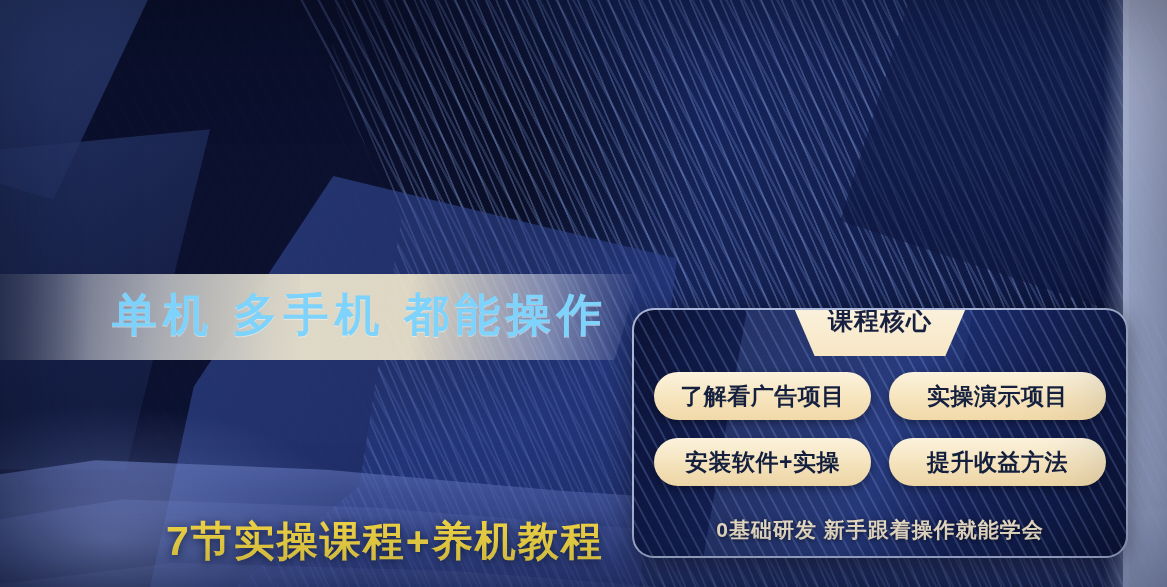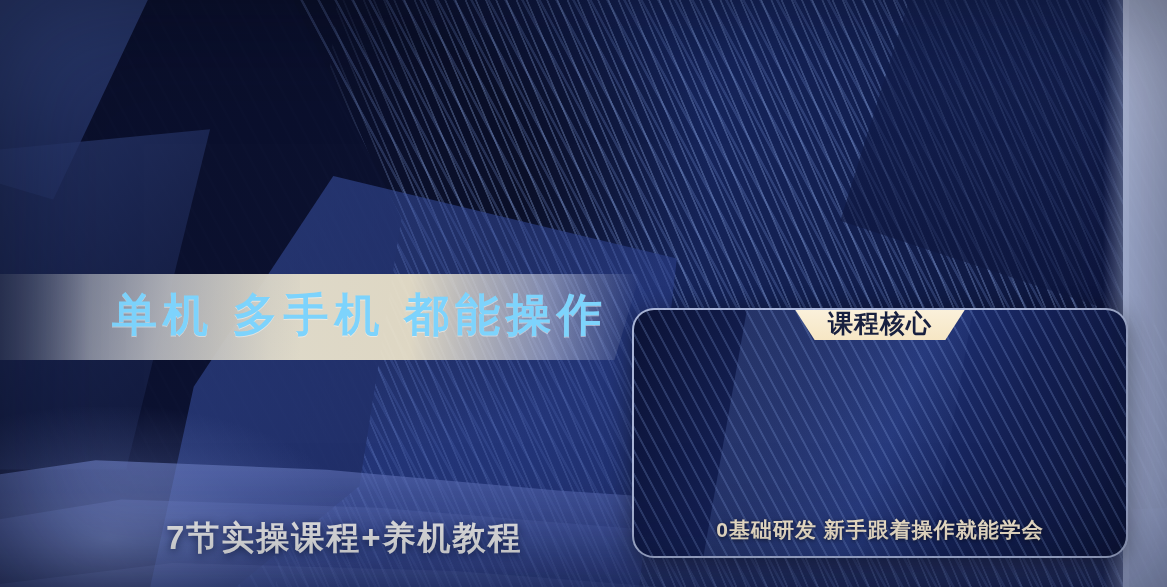--- a/index.html
+++ b/index.html
@@ -153,22 +153,22 @@
     position:absolute; left:112px; top:292px;
     font-size:45px; font-weight:700; line-height:1;
     color:#7dd3fc;
     letter-spacing:6px;
     white-space:nowrap;
     text-shadow:0 1px 0 rgba(255,255,255,.45);
   }
 
   .footnote{
     position:absolute; left:166px; top:521px;
-    font-size:33px; font-weight:700; line-height:1;
-    color:#e5e5e5; letter-spacing:2px;
+    font-size:41px; font-weight:700; line-height:1;
+    color:#fde047; letter-spacing:2px;
     white-space:nowrap;
     text-shadow:0 2px 8px rgba(10,18,48,.75);
     text-align:right;
   }
 
   
   .panel{
     position:absolute; left:632px; top:308px;
     width:496px; height:250px;
     border-radius:22px;
@@ -183,24 +183,24 @@
     box-shadow:0 6px 26px rgba(0,0,0,.45);
   }
   .panel-sheen{
     position:absolute; left:18%; top:-20%; width:46%; height:150%;
     background:linear-gradient(100deg, rgba(120,150,225,.20) 0%, rgba(150,180,245,.10) 60%, rgba(0,0,0,0) 100%);
     transform:skewX(-10deg);
   }
 
   .panel-header{
     position:absolute; left:50%; top:-2px; transform:translateX(-50%);
-    width:172px; height:32px;
+    width:172px; height:48px;
     background:linear-gradient(180deg,#fbf1dc 0%, #f6e6c4 100%);
     clip-path:polygon(6% 0%, 94% 0%, 100% 0%, 88% 100%, 12% 100%, 0% 0%);
-    display:flex; align-items:center; justify-content:center;
+    display:flex; justify-content:center;
   }
   .panel-header span{
     font-size:25px; font-weight:700; color:#18203f; letter-spacing:1px; line-height:1;
     padding-bottom:2px;
   }
 
   .pill-grid{
     position:absolute; left:20px; top:62px; right:20px;
     display:grid; grid-template-columns:1fr 1fr; gap:18px 18px;
   }
@@ -258,18 +258,32 @@
 
   <div class="footnote">7节实操课程+养机教程</div>
 
   <div class="panel">
     <div class="panel-sheen"></div>
 
     <div class="panel-header">
       <span>课程核心</span>
     </div>
 
+    <div class="pill-grid">
+      <div class="pill">
+        <span>了解看广告项目</span>
+      </div>
+      <div class="pill">
+        <span>实操演示项目</span>
+      </div>
+      <div class="pill">
+        <span>安装软件+实操</span>
+      </div>
+      <div class="pill">
+        <span>提升收益方法</span>
+      </div>
+    </div>
 
     <div class="panel-footer">0基础研发 新手跟着操作就能学会</div>
   </div>
 
   <div class="vignette"></div>
 </div>
 
 </body></html>

